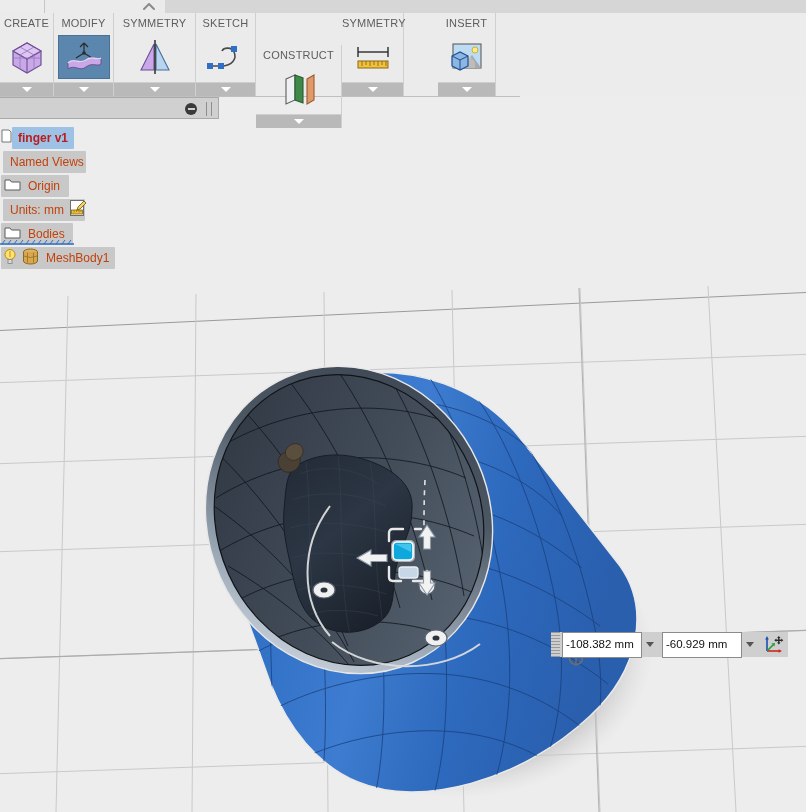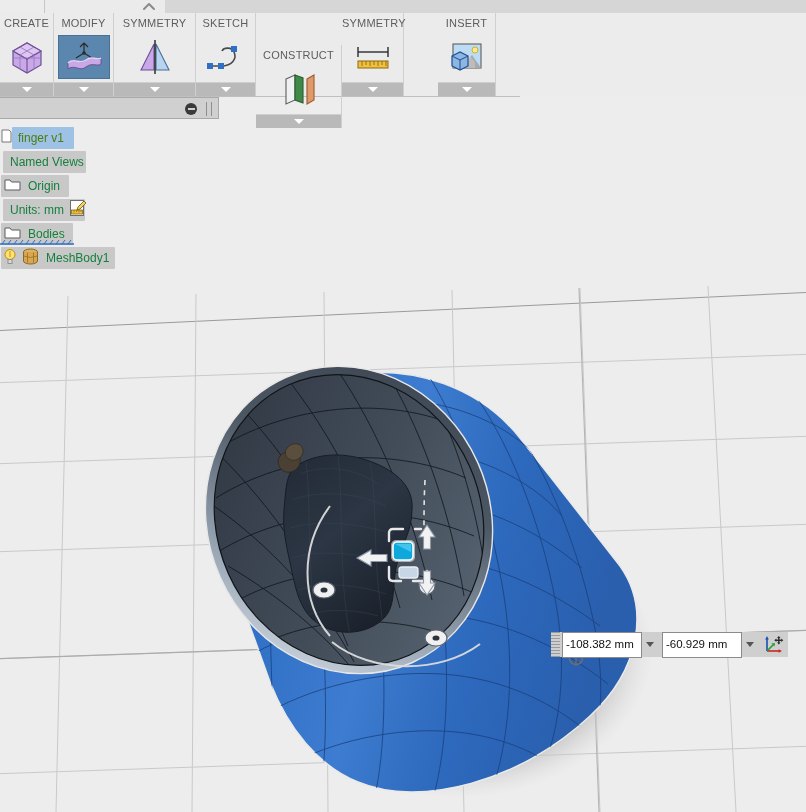--- a/index.html
+++ b/index.html
@@ -46,22 +46,22 @@
     background:#3a3a3a;display:flex;align-items:center;justify-content:center;}
   #toolstrip-minus i{display:block;width:7px;height:2px;background:#d0d0d0;}
   #toolstrip-grip{position:absolute;right:6px;top:4px;width:4px;height:14px;
     border-left:1px solid #8f8f8f;border-right:1px solid #8f8f8f;}
 
   #browser{position:absolute;left:0;top:126px;width:220px;}
   .row{position:relative;height:24px;display:flex;align-items:center;}
   .rowbg{position:absolute;left:0;top:1px;height:22px;background:#c8c8c8;border-radius:1px;}
   .rowbg.sel{background:#9ec2e6;}
   .rowbg.selstrong{background:#7aa7cd;}
-  .rowtext{position:relative;font-size:12px;color:#15803d;white-space:nowrap;}
-  .rowtext.doc{color:#4d7c0f;font-weight:normal;}
+  .rowtext{position:relative;font-size:12px;color:#c2410c;white-space:nowrap;}
+  .rowtext.doc{color:#b91c1c;font-weight:bold;}
   .rowtext.white{color:#1b1b1b;}
   .ico{position:relative;display:block;}
 
   
   #gizmo{position:absolute;left:355px;top:425px;width:95px;height:100px;}
 
   
   #valuebar{position:absolute;left:551px;top:536px;height:25px;display:flex;align-items:center;gap:0;}
   #vb-grip{width:9px;height:25px;background:#cfcfcf;
     background-image:repeating-linear-gradient(to bottom,#9a9a9a 0 1px,transparent 1px 3px);}

